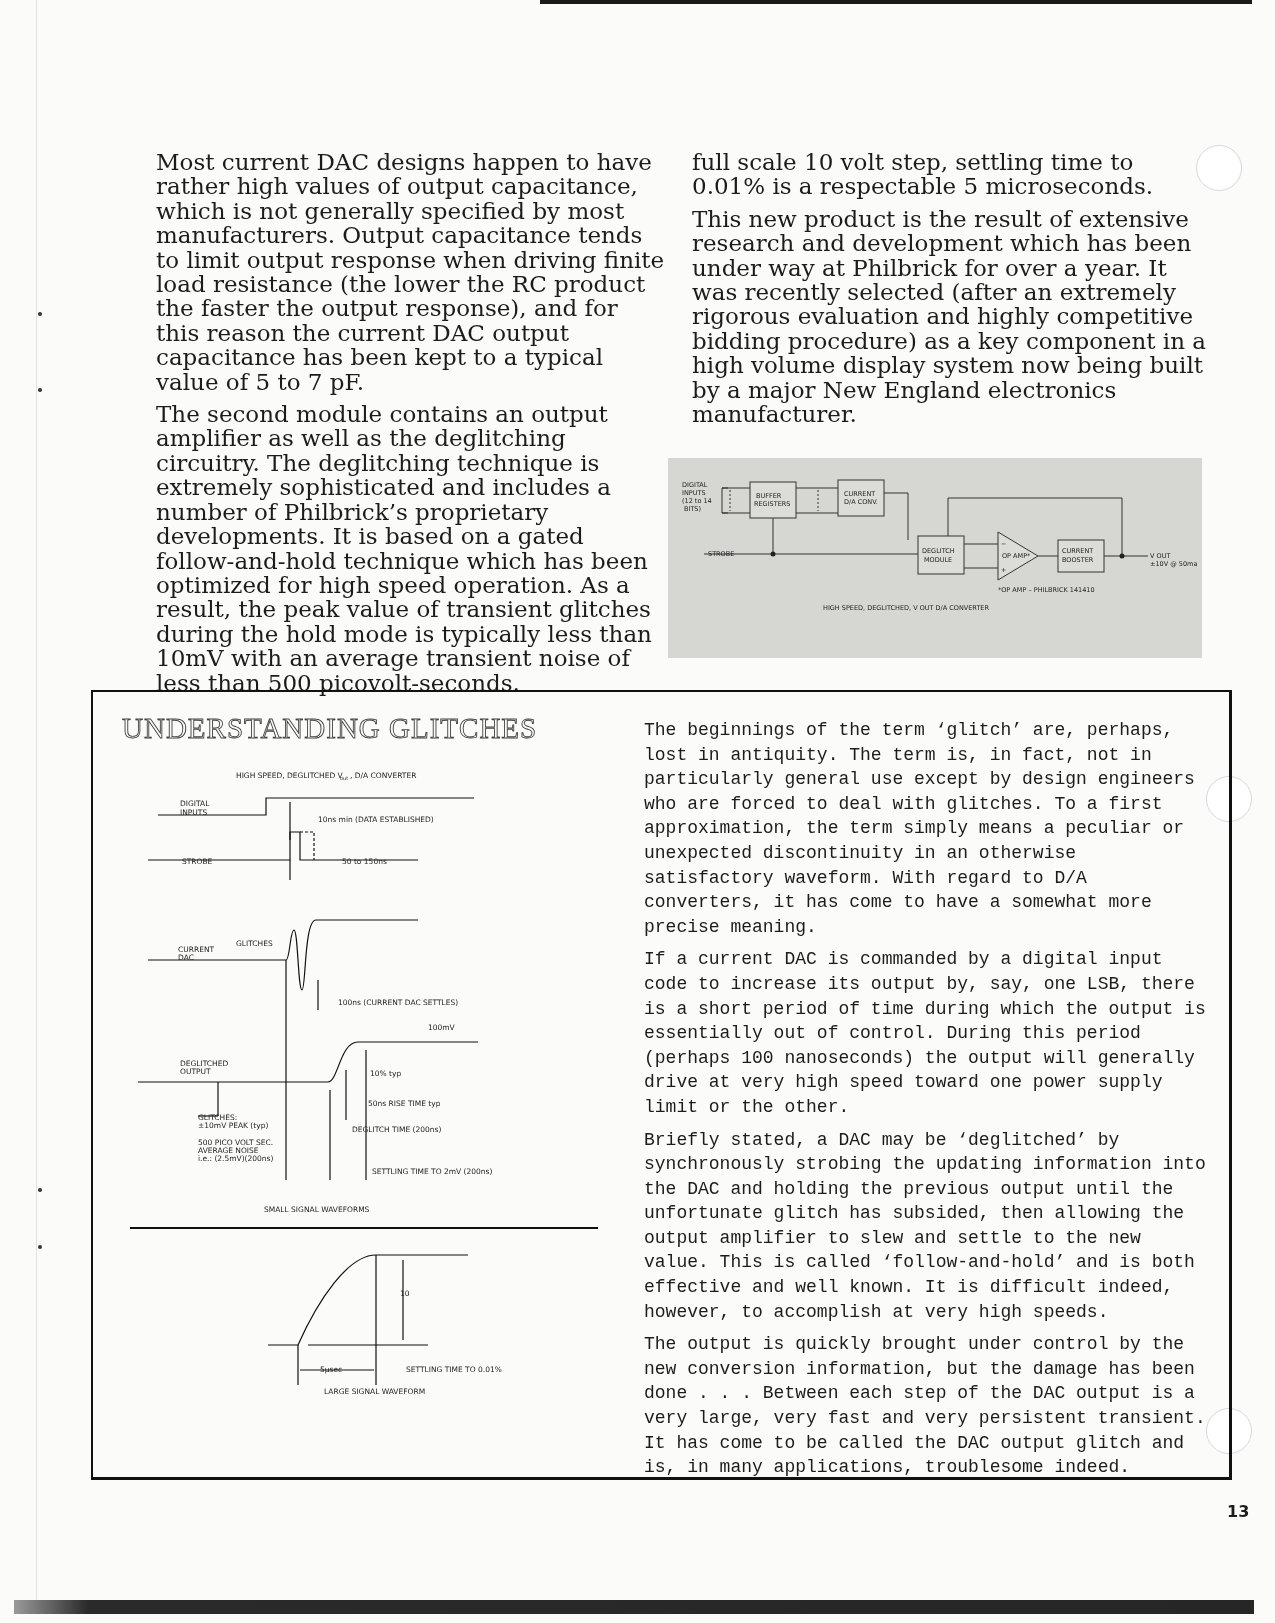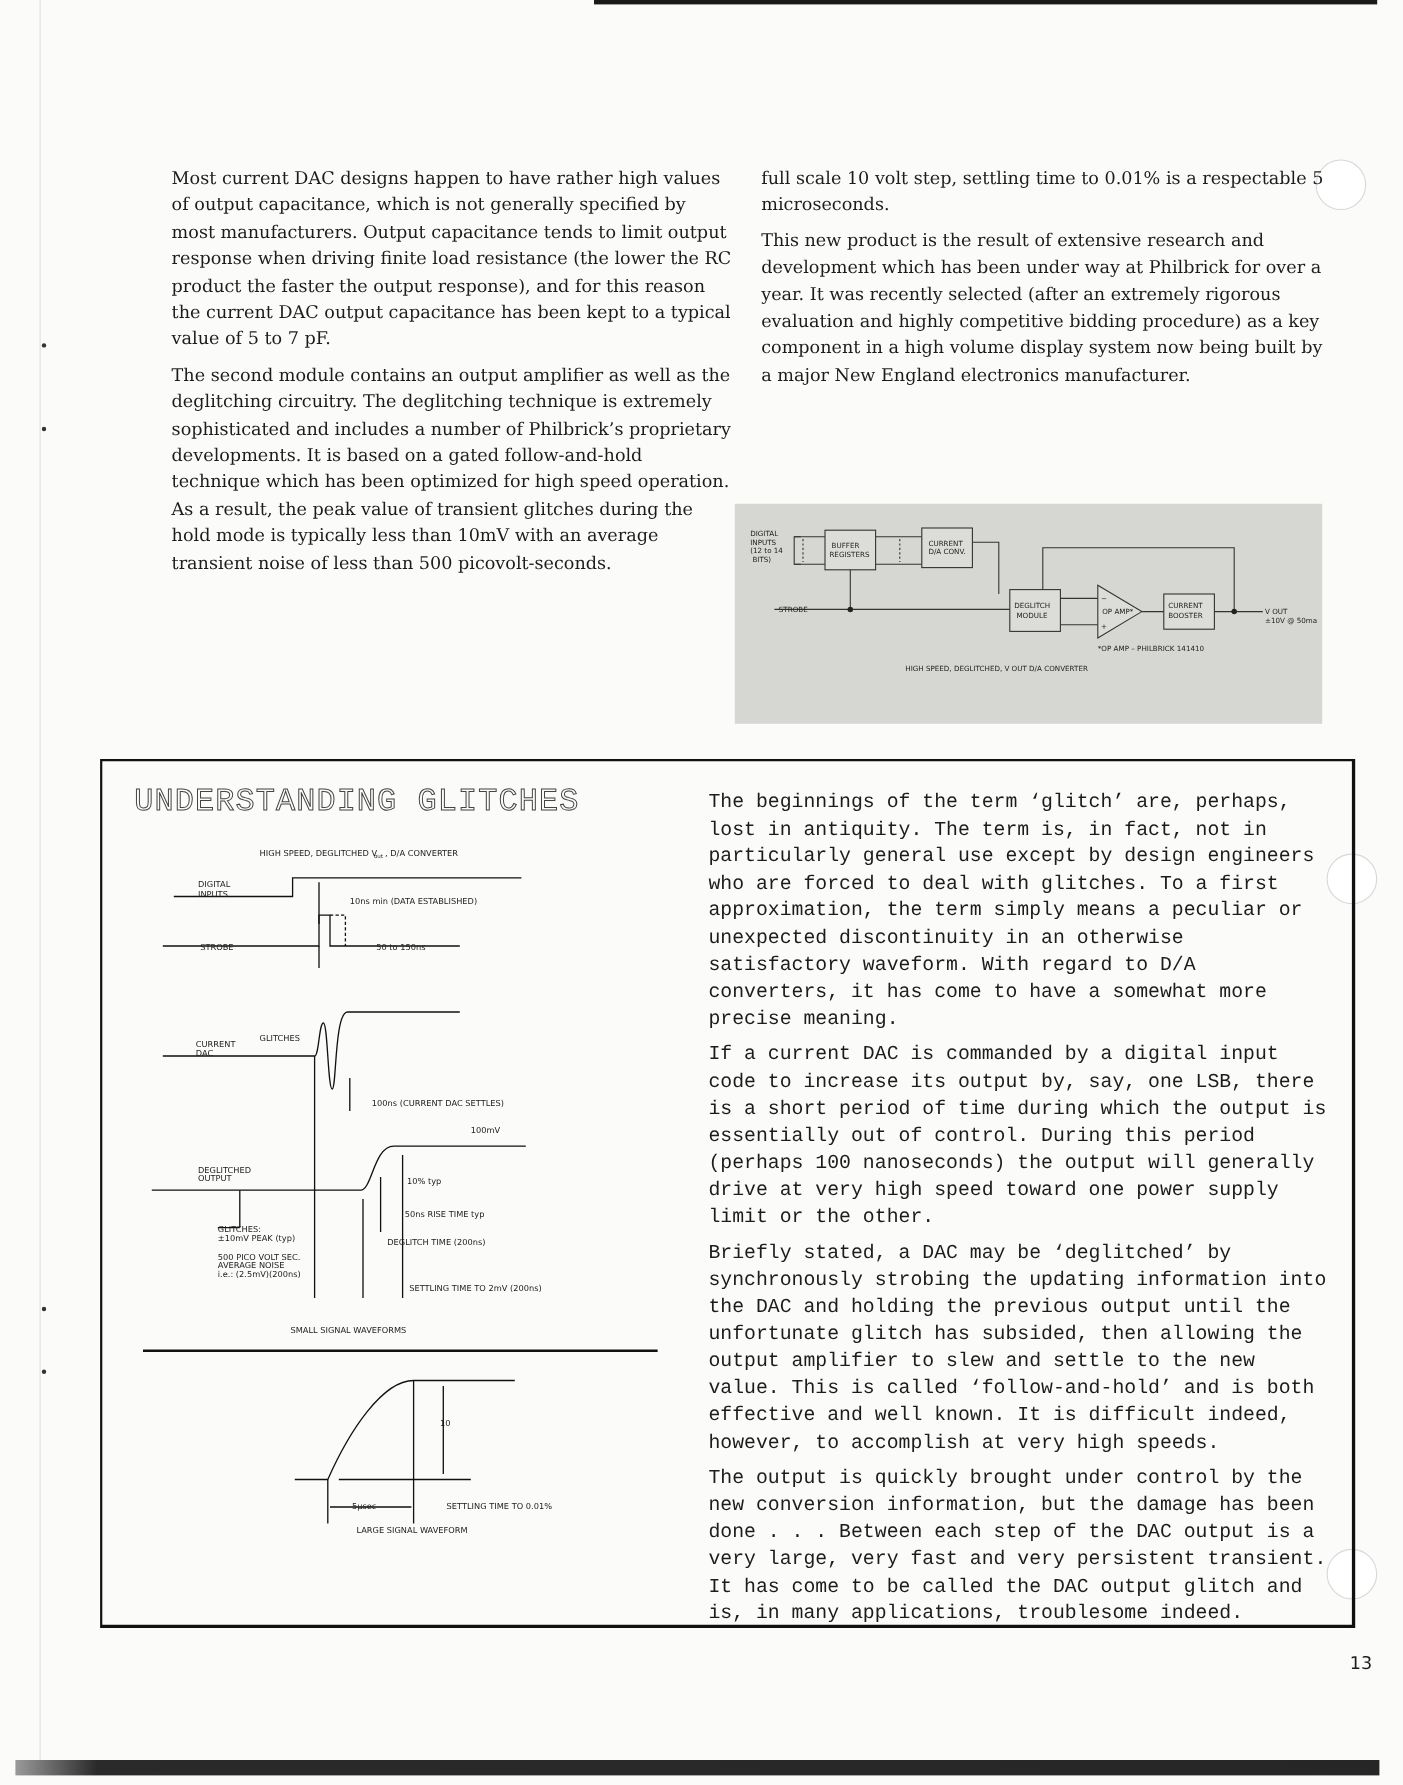--- a/index.html
+++ b/index.html
@@ -8,37 +8,37 @@
     background: #fbfbfa;
     font-family: "DejaVu Serif", serif;
     color: #1c1c1c;
   }
   .abs { position: absolute; }
   .top-rule { left: 540px; top: 0; width: 712px; height: 4px; background: #1a1a1a; }
   .left-edge { left: 36px; top: 0; width: 1px; height: 1600px; background: #e2e2e2; }
   .hole { width: 44px; height: 44px; border-radius: 50%; background: #ffffff; border: 1px solid #d8d8d8; }
   .bullet { width: 4px; height: 4px; border-radius: 50%; background: #333; }
 
-  .col-text { font-size: 16px; line-height: 24.4px; }
+  .col-text { font-size: 23px; line-height: 24.4px; }
   .col-text p { margin: 0 0 8px 0; }
 
   .block-fig { left: 668px; top: 458px; width: 534px; height: 200px; background: #d6d6d3; }
   .block-fig svg { display: block; }
 
   .box { left: 91px; top: 690px; width: 1136px; height: 785px; border: 2px solid #111; border-right-width: 3px; border-bottom-width: 3px; }
 
   .heading {
-    left: 122px; top: 712px; font-family: Liberation Mono, monospace; font-size: 29px; letter-spacing: 1px;
+    left: 122px; top: 712px; font-family: Liberation Serif, serif; font-size: 29px; letter-spacing: 1px;
     color: transparent; -webkit-text-stroke: 0.9px #444; font-weight: normal;
   }
 
   .timing { left: 118px; top: 760px; width: 480px; height: 700px; text-align: right; }
   .svgtxt { font-family: "DejaVu Sans", sans-serif; font-size: 7.5px; fill: #222; }
 
-  .page-number { left: 1227px; top: 1502px; font-family: "DejaVu Sans", sans-serif; font-weight: normal; font-size: 16px; }
+  .page-number { left: 1227px; top: 1502px; font-family: "DejaVu Sans", sans-serif; font-weight: bold; font-size: 16px; }
   .bottom-bar { left: 14px; top: 1600px; width: 1240px; height: 14px; background: linear-gradient(90deg,#9a9a9a 0%, #2a2a2a 6%, #262626 100%); }
 </style>
 </head>
 <body>
 
 <div class="abs top-rule"></div>
 <div class="abs left-edge"></div>
 <div class="abs hole" style="left:1196px; top:145px;"></div>
 <div class="abs hole" style="left:1206px; top:776px;"></div>
 <div class="abs hole" style="left:1206px; top:1408px;"></div>

